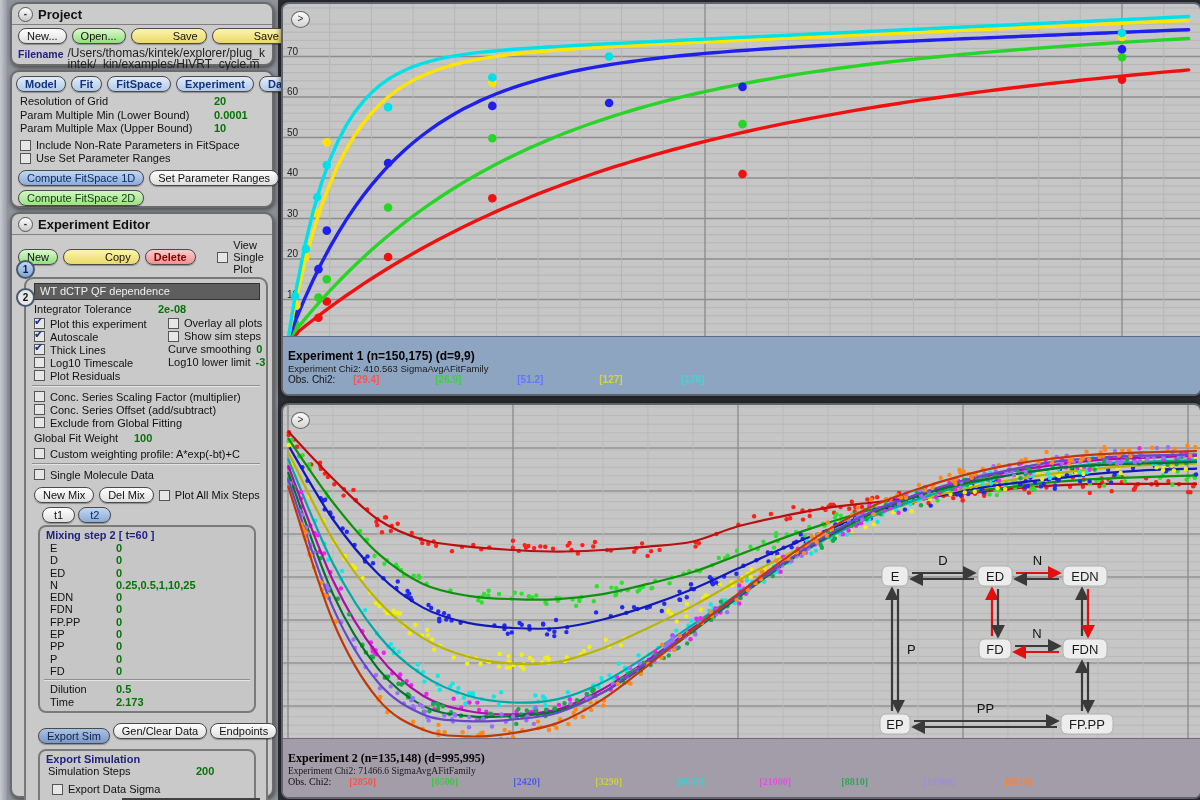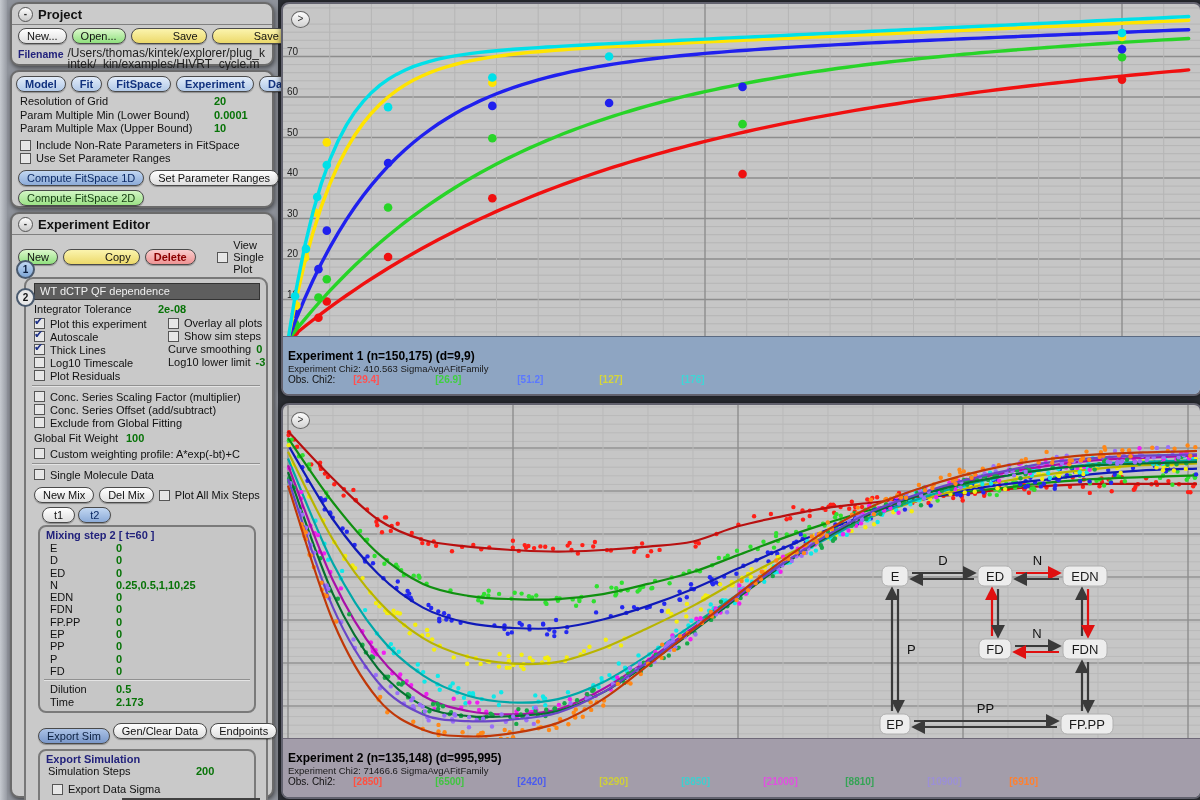--- a/index.html
+++ b/index.html
@@ -54,21 +54,21 @@
   .gfield{background:#0f766e;color:#fff;font-size:11px;line-height:13px;border:4px solid #404040;
       height:14px;width:138px;padding:0 4px;display:inline-block;box-sizing:border-box;}
   .exportbox{margin:3px 10px 0 12px;border:2px solid #7a7a7a;border-radius:8px;background:#c9c9c9;
       padding:2px 6px 4px 6px;position:relative;}
   .plot{position:absolute;left:281px;width:917px;background:#c6c6c6;border:2px solid #62626e;
         border-radius:8px;overflow:hidden;box-sizing:content-box;box-shadow:0 0 6px rgba(0,0,0,.6);}
   #plot1{top:2px;height:390px;}
   #plot2{top:403px;height:392px;}
   .status{position:absolute;left:0;right:0;bottom:0;padding:12px 5px;}
   #plot1 .status{height:33px;background:#8ea5c2;border-top:1px solid #5a6a82;}
-  #plot2 .status{height:34px;background:#a39daa;border-top:1px solid #6e6878;}
+  #plot2 .status{height:34px;background:#a39daa;border-top:1px solid #6e6878;font-family:Liberation Serif, serif;}
   .st-title{font-weight:bold;font-size:12px;color:#000;}
   .st-sub{font-size:9.5px;color:#1a1a1a;}
   .st-obs{font-size:10px;color:#111;display:flex;}
   .st-obs .lbl{margin-right:18px;}
   .st-obs .ov{display:inline-block;width:82px;font-weight:bold;}
   .expand-btn{position:absolute;left:8px;top:7px;width:17px;height:15px;border-radius:50%;
       background:linear-gradient(#fdfdfd,#d2d2d2);border:1px solid #666;text-align:center;
       line-height:14px;font-size:10px;color:#333;z-index:5;}
 </style>
 </head>
@@ -195,21 +195,21 @@
             <span class="cb" data-checked="false"></span>
             <span>Conc. Series Offset (add/subtract)</span>
           </div>
           <div class="chk-row">
             <span class="cb" data-checked="false"></span>
             <span>Exclude from Global Fitting</span>
           </div>
         </div>
       <div class="kv" style="height:15px;margin-top:3px;">
         <span>Global Fit Weight</span>
-        <span class="v gval" style="left:100px;">100</span>
+        <span class="v gval" style="left:108px;">100</span>
       </div>
       <div class="chk-row">
         <span class="cb" id="cw-cb" data-checked="false"></span>
         <span>Custom weighting profile: A*exp(-bt)+C</span>
       </div>
       <div class="divider"></div>
       <div class="chk-row">
         <span class="cb" id="sm-cb" data-checked="false"></span>
         <span>Single Molecule Data</span>
       </div>

